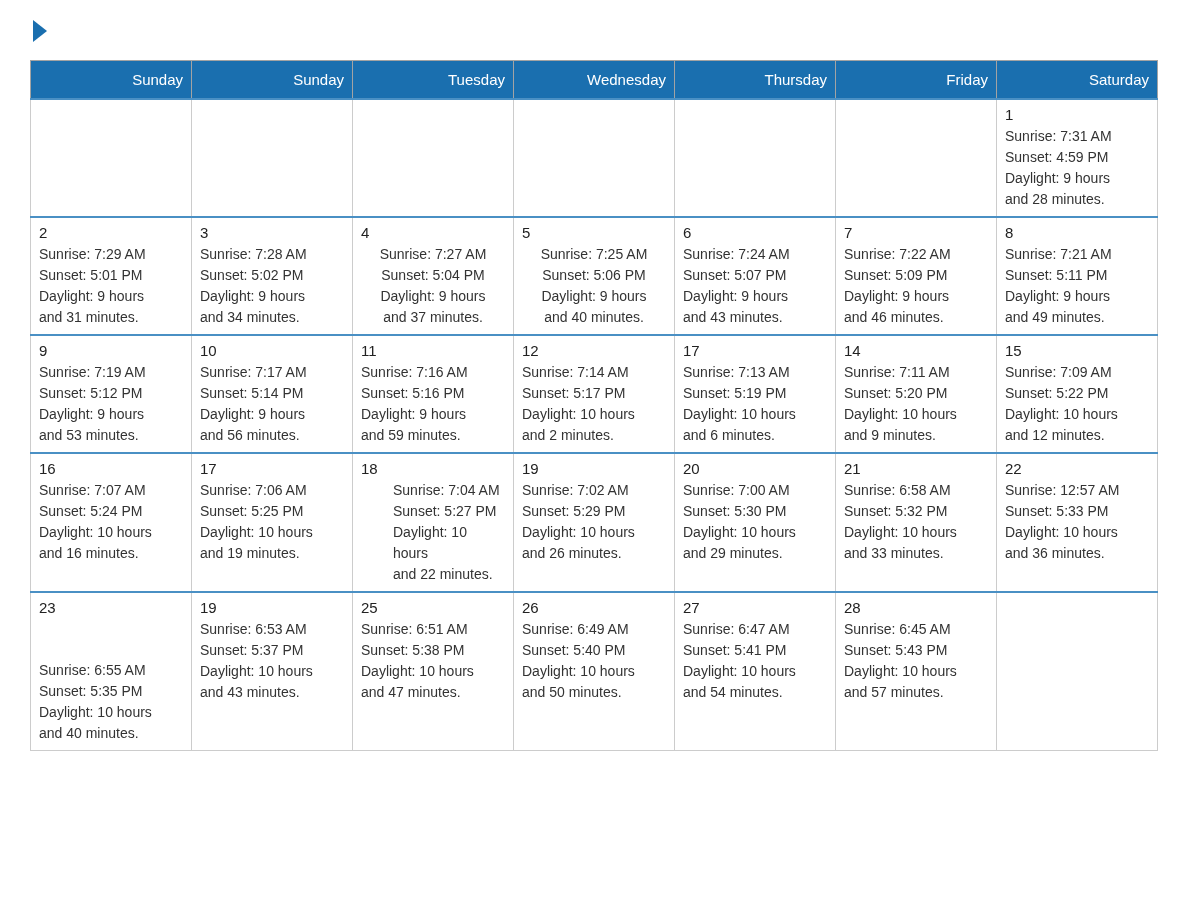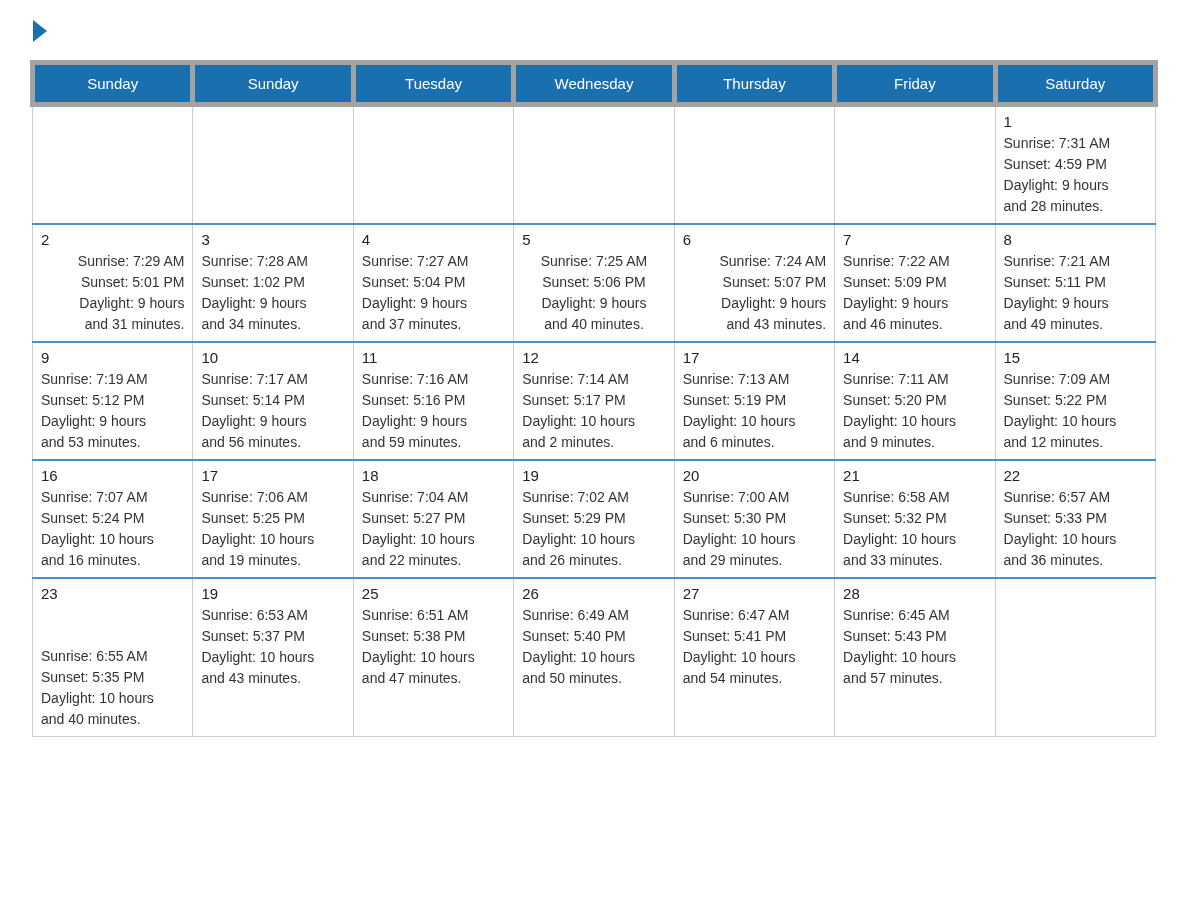--- a/index.html
+++ b/index.html
@@ -34,22 +34,22 @@
       width: 100%;
       border-collapse: collapse;
       table-layout: fixed;
     }
     .calendar-table th {
       background-color: #1a6faf;
       color: #fff;
       padding: 10px 8px;
       font-size: 15px;
       font-weight: normal;
-      text-align: center;
-      border: 5px solid #a3a3a3;
+      text-align: right;
+      border: 1px solid #a3a3a3;
       margin-left: 38px;
     }
     .calendar-table td {
       vertical-align: top;
       padding: 6px 8px;
       border: 1px solid #ccc;
       border-top: 2px solid #4a90c4;
       height: 110px;
       font-size: 12px;
       color: #333;
@@ -148,49 +148,49 @@
           <span class="day-number">1</span>
           <div class="day-info" style="white-space: pre-line;">Sunrise: 7:31 AM
 Sunset: 4:59 PM
 Daylight: 9 hours
 and 28 minutes.</div>
         </td>
       </tr>
       <tr>
         <td>
           <span class="day-number">2</span>
-          <div class="day-info" style="white-space: pre-line; text-align: right;">Sunrise: 7:29 AM
+          <div class="day-info" style="white-space: pre-line;">Sunrise: 7:29 AM
 Sunset: 5:01 PM
 Daylight: 9 hours
 and 31 minutes.</div>
         </td>
         <td>
           <span class="day-number">3</span>
           <div class="day-info" style="white-space: pre-line;">Sunrise: 7:28 AM
-Sunset: 1:02 PM
+Sunset: 5:02 PM
 Daylight: 9 hours
 and 34 minutes.</div>
         </td>
         <td>
           <span class="day-number">4</span>
-          <div class="day-info" style="white-space: pre-line;">Sunrise: 7:27 AM
+          <div class="day-info" style="white-space: pre-line; text-align: center;">Sunrise: 7:27 AM
 Sunset: 5:04 PM
 Daylight: 9 hours
 and 37 minutes.</div>
         </td>
         <td>
           <span class="day-number">5</span>
           <div class="day-info" style="white-space: pre-line; text-align: center;">Sunrise: 7:25 AM
 Sunset: 5:06 PM
 Daylight: 9 hours
 and 40 minutes.</div>
         </td>
         <td>
           <span class="day-number">6</span>
-          <div class="day-info" style="white-space: pre-line; text-align: right;">Sunrise: 7:24 AM
+          <div class="day-info" style="white-space: pre-line;">Sunrise: 7:24 AM
 Sunset: 5:07 PM
 Daylight: 9 hours
 and 43 minutes.</div>
         </td>
         <td>
           <span class="day-number">7</span>
           <div class="day-info" style="white-space: pre-line;">Sunrise: 7:22 AM
 Sunset: 5:09 PM
 Daylight: 9 hours
 and 46 minutes.</div>
@@ -264,21 +264,21 @@
         </td>
         <td>
           <span class="day-number">17</span>
           <div class="day-info" style="white-space: pre-line;">Sunrise: 7:06 AM
 Sunset: 5:25 PM
 Daylight: 10 hours
 and 19 minutes.</div>
         </td>
         <td>
           <span class="day-number">18</span>
-          <div class="day-info" style="white-space: pre-line;">Sunrise: 7:04 AM
+          <div class="day-info" style="white-space: pre-line; margin-left: 32px;">Sunrise: 7:04 AM
 Sunset: 5:27 PM
 Daylight: 10 hours
 and 22 minutes.</div>
         </td>
         <td>
           <span class="day-number">19</span>
           <div class="day-info" style="white-space: pre-line;">Sunrise: 7:02 AM
 Sunset: 5:29 PM
 Daylight: 10 hours
 and 26 minutes.</div>
@@ -292,21 +292,21 @@
         </td>
         <td>
           <span class="day-number">21</span>
           <div class="day-info" style="white-space: pre-line;">Sunrise: 6:58 AM
 Sunset: 5:32 PM
 Daylight: 10 hours
 and 33 minutes.</div>
         </td>
         <td>
           <span class="day-number">22</span>
-          <div class="day-info" style="white-space: pre-line;">Sunrise: 6:57 AM
+          <div class="day-info" style="white-space: pre-line;">Sunrise: 12:57 AM
 Sunset: 5:33 PM
 Daylight: 10 hours
 and 36 minutes.</div>
         </td>
       </tr>
       <tr>
         <td>
           <span class="day-number">23</span>
           <div class="day-info" style="white-space: pre-line; margin-top: 44px;">Sunrise: 6:55 AM
 Sunset: 5:35 PM

